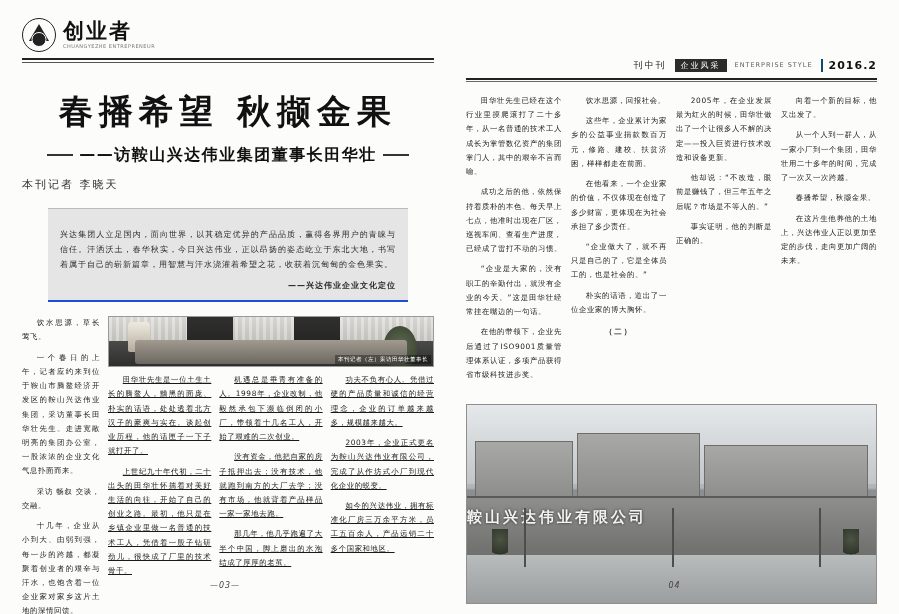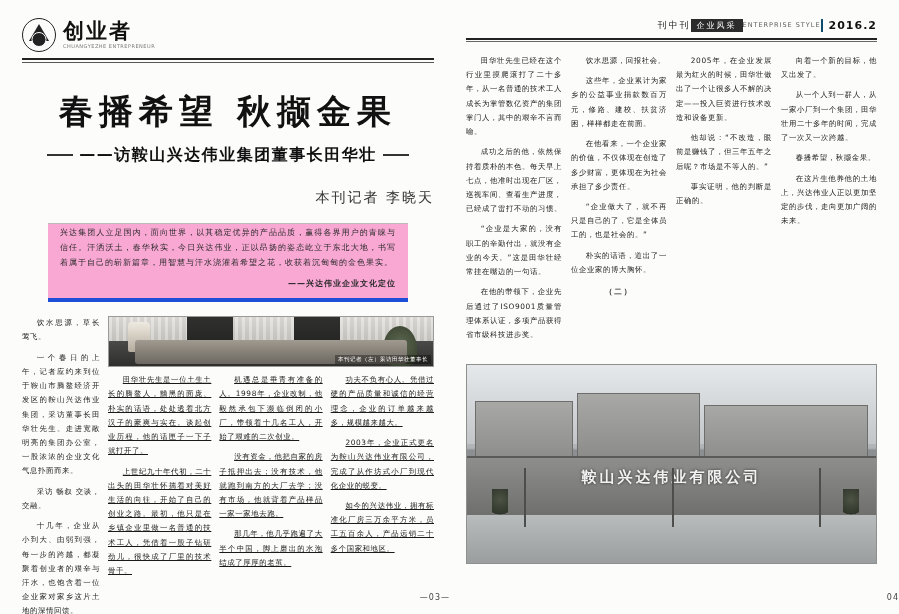--- a/index.html
+++ b/index.html
@@ -103,34 +103,34 @@
     width: 26px; height: 1.5px; background: #333;
   }
   .subhead {
     font-family: "DejaVu Serif", "Liberation Serif", serif;
     font-size: 16px;
     font-weight: bold;
     letter-spacing: 1.5px;
     color: #111;
   }
   .byline {
-    text-align: right;
-    font-size: 14px;
+    text-align: left;
+    font-size: 11px;
     letter-spacing: 2px;
     color: #333;
-    margin-top: 23px;
+    margin-top: 11px;
   }
 
   
   .lead {
     margin: 16px 26px 0 26px;
-    padding: 1px 12px 7px 12px;
+    padding: 18px 12px 7px 12px;
     border-top: 1px solid #bbb;
-    border-bottom: 4px solid #1d4ed8;
-    background: #f9a8d4;
+    border-bottom: 2px solid #1d4ed8;
+    background: #e5e5e5;
     font-size: 8px;
     line-height: 1.9;
     letter-spacing: 1px;
     color: #2a2a2a;
     text-align: justify;
   }
   .lead .attrib {
     display: block;
     text-align: right;
     margin-top: 6px;
@@ -218,35 +218,37 @@
     display: flex;
     gap: 8px;
     margin-top: 6px;
     flex: 1 1 auto;
   }
   .under-photo-cols .col { width: 33.33%; }
 
   
   .folio {
     position: absolute;
-    bottom: 12px;
+    bottom: 24px;
     left: 0; right: 0;
-    text-align: right;
+    text-align: center;
     font-size: 8px;
     letter-spacing: 1px;
     color: #444;
+    font-style: italic;
   }
 
   
   .rhead {
     display: flex;
     align-items: center;
     justify-content: flex-end;
-    gap: 0;
+    gap: 8px;
     height: 22px;
+    margin-top: 40px;
   }
   .rhead .kanwu {
     font-size: 9px; letter-spacing: 2px; color: #222;
     font-family: "DejaVu Serif", "Liberation Serif", serif;
   }
   .rhead .chip {
     background: #2b2b2b; color: #fff;
     font-size: 8px; letter-spacing: 2px;
     padding: 1px 6px;
   }
@@ -294,21 +296,21 @@
     background: linear-gradient(180deg,#8e8f8c 0%,#6f706d 100%);
     border-top: 2px solid #5a5b58;
   }
   .wide-photo .ground {
     position:absolute; left:0; right:0; bottom:0; height:24%;
     background: linear-gradient(180deg,#b9bcbd,#9b9e9f);
   }
   .wide-photo .signtext {
     position: absolute;
     left: 0; right: 0; top: 52%;
-    text-align: center;
+    text-align: left;
     font-family: "DejaVu Serif", "Liberation Serif", serif;
     font-size: 15px;
     font-weight: bold;
     letter-spacing: 3px;
     color: #f2f2f2;
     text-shadow: 0 0 3px rgba(0,0,0,0.7);
   }
   .wide-photo .pole {
     position:absolute; bottom:18%; width:2px; height:30%;
     background:#4d4e4b;

